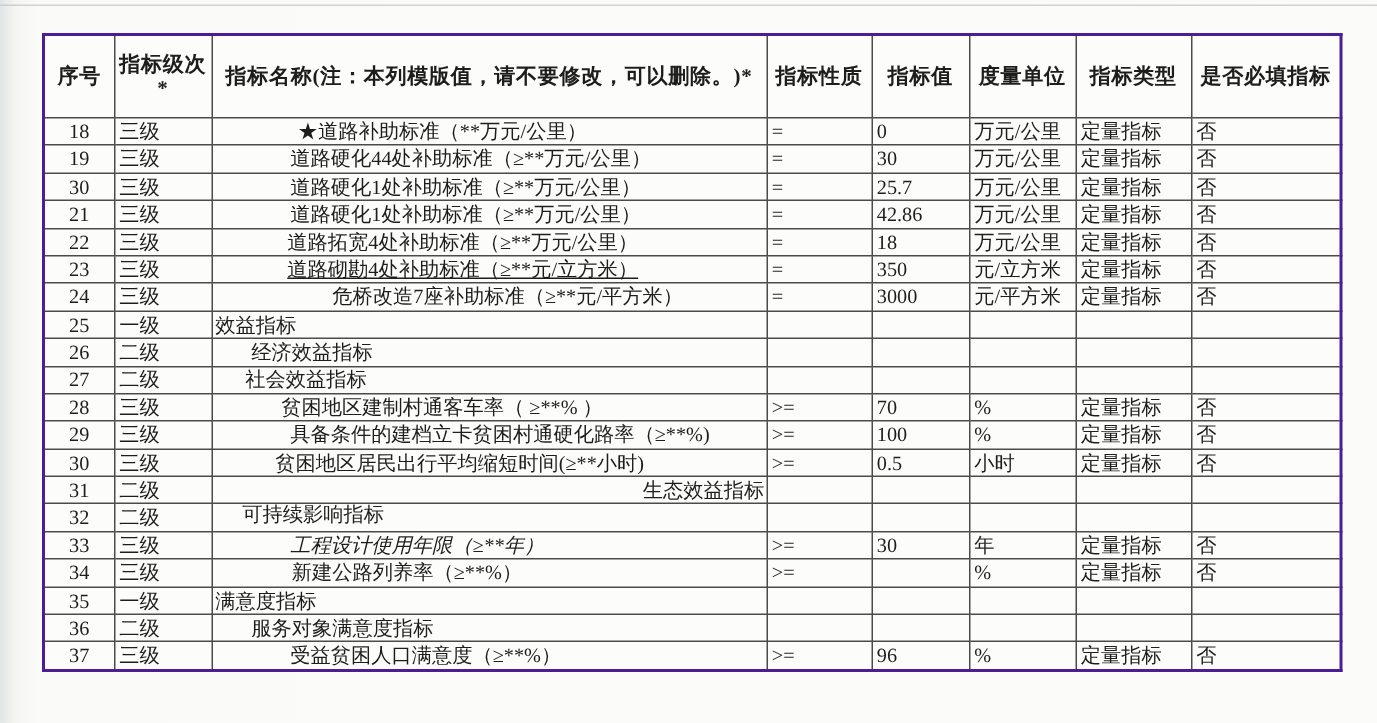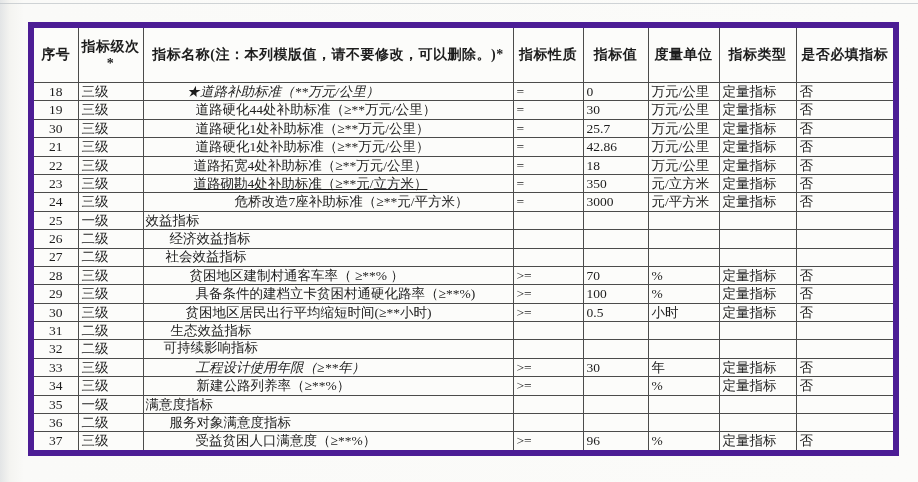--- a/index.html
+++ b/index.html
@@ -15,21 +15,21 @@
   .scan-top-line{
     position:absolute;top:3px;left:0;width:918px;height:1px;
     background:#c0c5ca;opacity:.75;
   }
   .tbl-wrap{position:absolute;left:28px;top:22px;}
   table{
     border-collapse:collapse;table-layout:fixed;width:865px;
     background:#fcfcfa;
   }
   table,td,th{border:1px solid #4b4b4b;}
-  table{border:6px solid #4c1d95;}
+  table{border:2px solid #4c1d95;}
   th{
     height:54px;font-size:14px;font-weight:700;color:#1d1d1d;
     text-align:center;padding:0 2px;letter-spacing:.5px;
   }
   td{
     height:17.4px;font-size:13.5px;color:#1d1d1d;
     padding:0 3px;white-space:nowrap;overflow:hidden;
     vertical-align:middle;line-height:1;
   }
   td.c{text-align:center;}
@@ -62,21 +62,21 @@
         <th>指标值</th>
         <th>度量单位</th>
         <th>指标类型</th>
         <th>是否必填指标</th>
       </tr>
     </thead>
     <tbody>
         <tr>
     <td class="c">18</td>
     <td>三级</td>
-    <td class="name" style="padding-left: 43px; font-style: italic;">★道路补助标准（**万元/公里）</td>
+    <td class="name" style="padding-left: 57px;">★道路补助标准（**万元/公里）</td>
     <td>=</td>
     <td>0</td>
     <td>万元/公里</td>
     <td>定量指标</td>
     <td>否</td>
   </tr>
         <tr>
     <td class="c">19</td>
     <td>三级</td>
     <td class="name" style="padding-left: 52px;">道路硬化44处补助标准（≥**万元/公里）</td>
@@ -122,21 +122,21 @@
     <td class="name" style="padding-left: 50px; text-decoration: underline;">道路砌勘4处补助标准（≥**元/立方米）</td>
     <td>=</td>
     <td>350</td>
     <td>元/立方米</td>
     <td>定量指标</td>
     <td>否</td>
   </tr>
         <tr>
     <td class="c">24</td>
     <td>三级</td>
-    <td class="name" style="padding-left: 48px; text-align: center;">危桥改造7座补助标准（≥**元/平方米）</td>
+    <td class="name" style="padding-left: 80px;">危桥改造7座补助标准（≥**元/平方米）</td>
     <td>=</td>
     <td>3000</td>
     <td>元/平方米</td>
     <td>定量指标</td>
     <td>否</td>
   </tr>
         <tr>
     <td class="c">25</td>
     <td>一级</td>
     <td class="name" style="padding-left: 2px;">效益指标</td>
@@ -192,21 +192,21 @@
     <td class="name" style="padding-left: 42px;">贫困地区居民出行平均缩短时间(≥**小时)</td>
     <td>&gt;=</td>
     <td>0.5</td>
     <td>小时</td>
     <td>定量指标</td>
     <td>否</td>
   </tr>
         <tr>
     <td class="c">31</td>
     <td>二级</td>
-    <td class="name" style="padding-left: 27px;">生态效益指标</td>
+    <td class="name" style="padding-left: 27px; text-align: right;">生态效益指标</td>
     <td></td>
     <td></td>
     <td></td>
     <td></td>
     <td></td>
   </tr>
         <tr>
     <td class="c">32</td>
     <td>二级</td>
     <td class="name" style="padding-left: 20px; font-family: Liberation Mono, monospace;">可持续影响指标</td>

